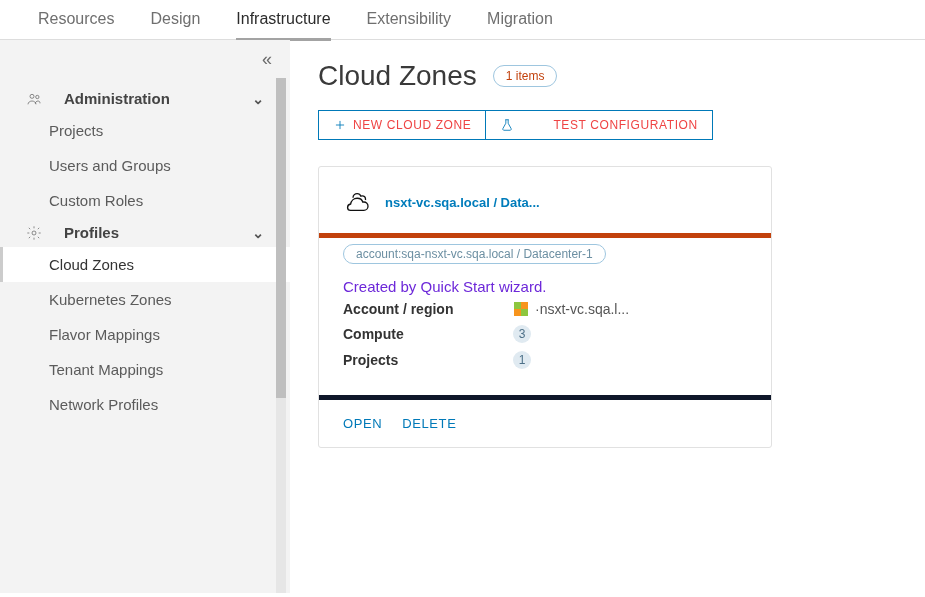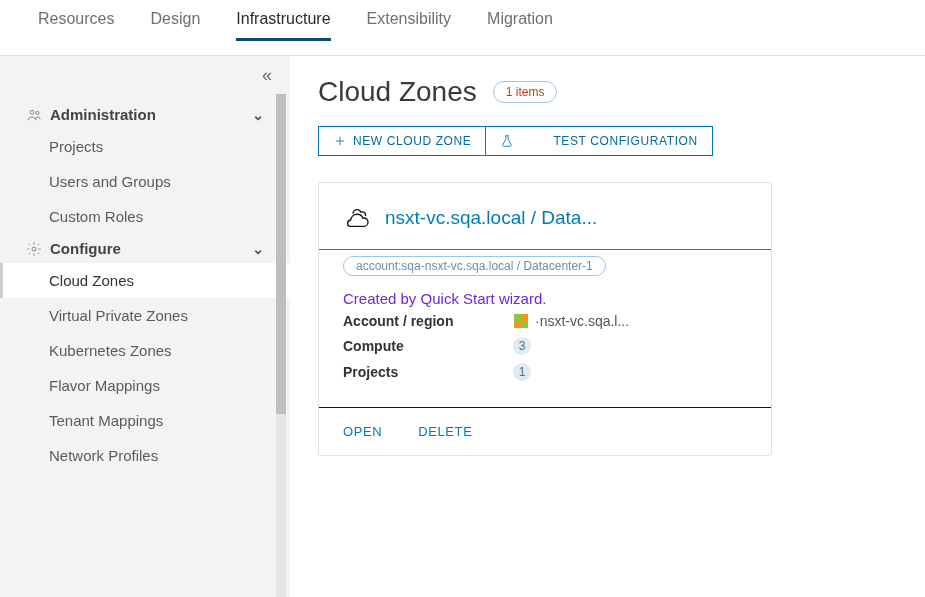--- a/index.html
+++ b/index.html
@@ -14,33 +14,33 @@
       background: #fff;
       color: #565656;
       overflow: hidden;
     }
     
     .tabs {
       display: flex;
       gap: 36px;
       padding: 10px 38px 0 38px;
       border-bottom: 1px solid #ddd;
-      height: 56px;
+      height: 40px;
       align-items: flex-start;
     }
     .tab {
       font-size: 16px;
       color: #6f6f6f;
       padding-bottom: 10px;
       cursor: pointer;
       border-bottom: 3px solid transparent;
     }
     .tab.active {
       color: #2b2b2b;
-      border-bottom: 3px solid #0c4a6e;
+      border-bottom: 3px solid #a3a3a3;
     }
     
     .body {
       display: flex;
       height: calc(100% - 44px);
     }
     .sidebar-wrap {
       width: 290px;
       background: #f3f3f3;
       position: relative;
@@ -90,21 +90,21 @@
       justify-content: space-between;
       padding: 6px 26px 6px 26px;
       font-size: 15px;
       font-weight: 600;
       color: #444;
       cursor: pointer;
     }
     .section-header .left {
       display: flex;
       align-items: center;
-      gap: 8px;
+      gap: 22px;
     }
     .section-header svg {
       width: 16px;
       height: 16px;
       stroke: #555;
       fill: none;
     }
     .caret {
       color: #555;
       font-size: 14px;
@@ -151,21 +151,21 @@
       width: fit-content;
       margin-bottom: 26px;
     }
     .action-btn {
       display: flex;
       align-items: center;
       gap: 6px;
       padding: 7px 14px;
       font-size: 12px;
       letter-spacing: 0.6px;
-      color: #0369a1;
+      color: #ef4444;
       cursor: pointer;
       border-right: 1px solid #0079b8;
     }
     .action-btn:last-child {
       border-right: none;
       gap: 39px;
     }
     .action-btn svg {
       width: 14px;
       height: 14px;
@@ -183,28 +183,29 @@
       align-items: center;
       gap: 12px;
       padding: 22px 24px 18px 24px;
     }
     .card-header .cloud-icon {
       width: 30px;
       height: 26px;
     }
     .card-title {
       color: #007cbb;
-      font-size: 19px;
+      font-size: 13px;
       white-space: nowrap;
       overflow: hidden;
       text-overflow: ellipsis;
+      font-weight: bold;
     }
     .card-body {
       padding: 6px 24px 18px 24px;
-      border-top: 1px solid #c2410c;
+      border-top: 5px solid #c2410c;
     }
     .tag-pill {
       display: inline-block;
       border: 1px solid #9ec6df;
       color: #6c8fa2;
       font-size: 12px;
       padding: 2px 12px;
       border-radius: 12px;
       margin-bottom: 14px;
     }
@@ -237,24 +238,24 @@
       justify-content: center;
       min-width: 18px;
       height: 18px;
       padding: 0 5px;
       background: #e0eaf1;
       color: #4d7088;
       border-radius: 9px;
       font-size: 12px;
     }
     .card-footer {
-      border-top: 1px solid #0f172a;
+      border-top: 5px solid #0f172a;
       padding: 16px 24px;
       display: flex;
-      gap: 36px;
+      gap: 20px;
     }
     .card-footer a {
       color: #0079b8;
       font-size: 13px;
       letter-spacing: 0.6px;
       cursor: pointer;
     }
     .vc-icon {
       width: 16px;
       height: 16px;
@@ -297,26 +298,25 @@
         <div class="side-item">Projects</div>
         <div class="side-item">Users and Groups</div>
         <div class="side-item">Custom Roles</div>
 
         <div class="section-header">
           <span class="left">
             <svg viewBox="0 0 24 24">
                 <circle cx="12" cy="12" r="3"></circle>
                 <path d="M12 2v3M12 19v3M4.2 4.2l2.1 2.1M17.7 17.7l2.1 2.1M2 12h3M19 12h3M4.2 19.8l2.1-2.1M17.7 6.3l2.1-2.1"></path>
               </svg>
-            <span>Configure</span>
+            <span>Profiles</span>
           </span>
           <span class="caret">⌄</span>
         </div>
         <div class="side-item selected">Cloud Zones</div>
-        <div class="side-item">Virtual Private Zones</div>
         <div class="side-item">Kubernetes Zones</div>
         <div class="side-item">Flavor Mappings</div>
         <div class="side-item">Tenant Mappings</div>
         <div class="side-item">Network Profiles</div>
       </div>
     </div>
   </div>
 
   <div class="main">
     <div class="page-title-row">

